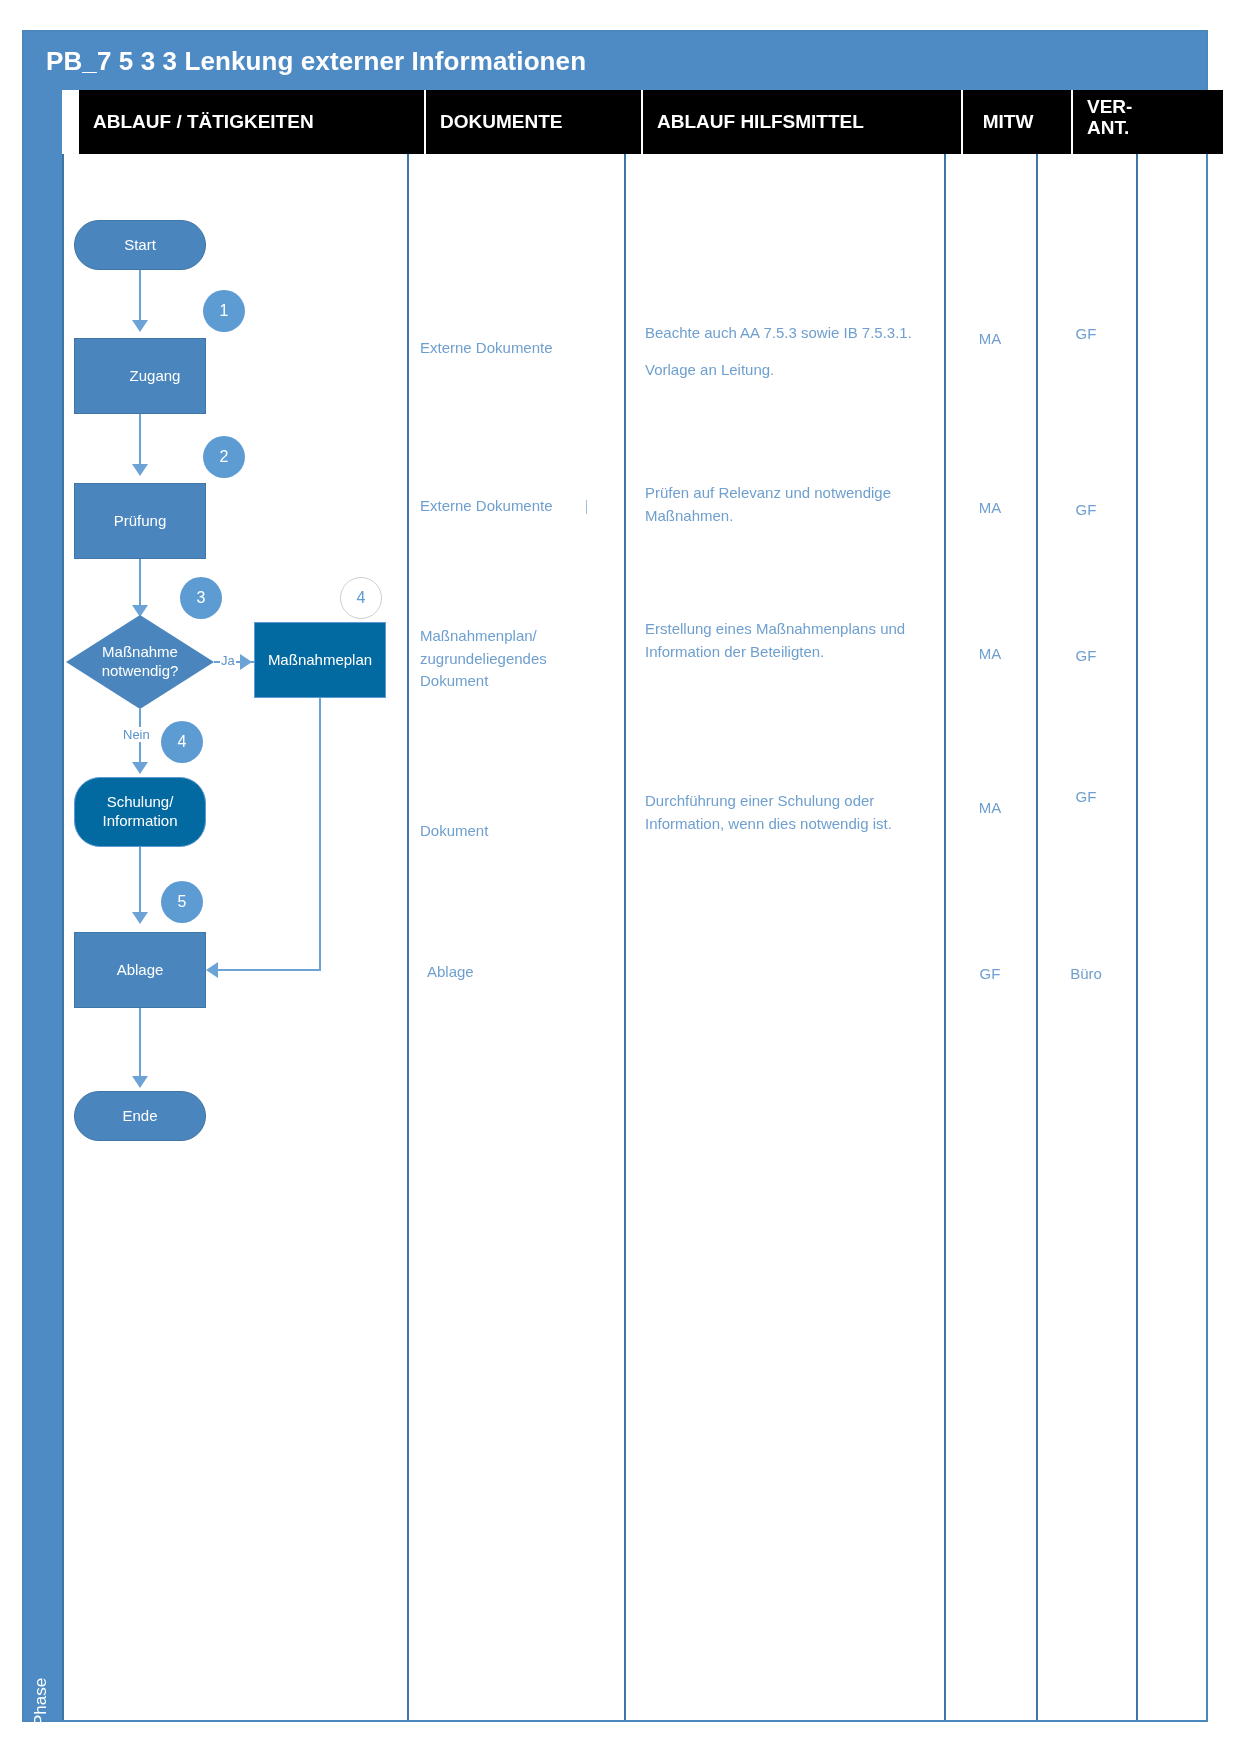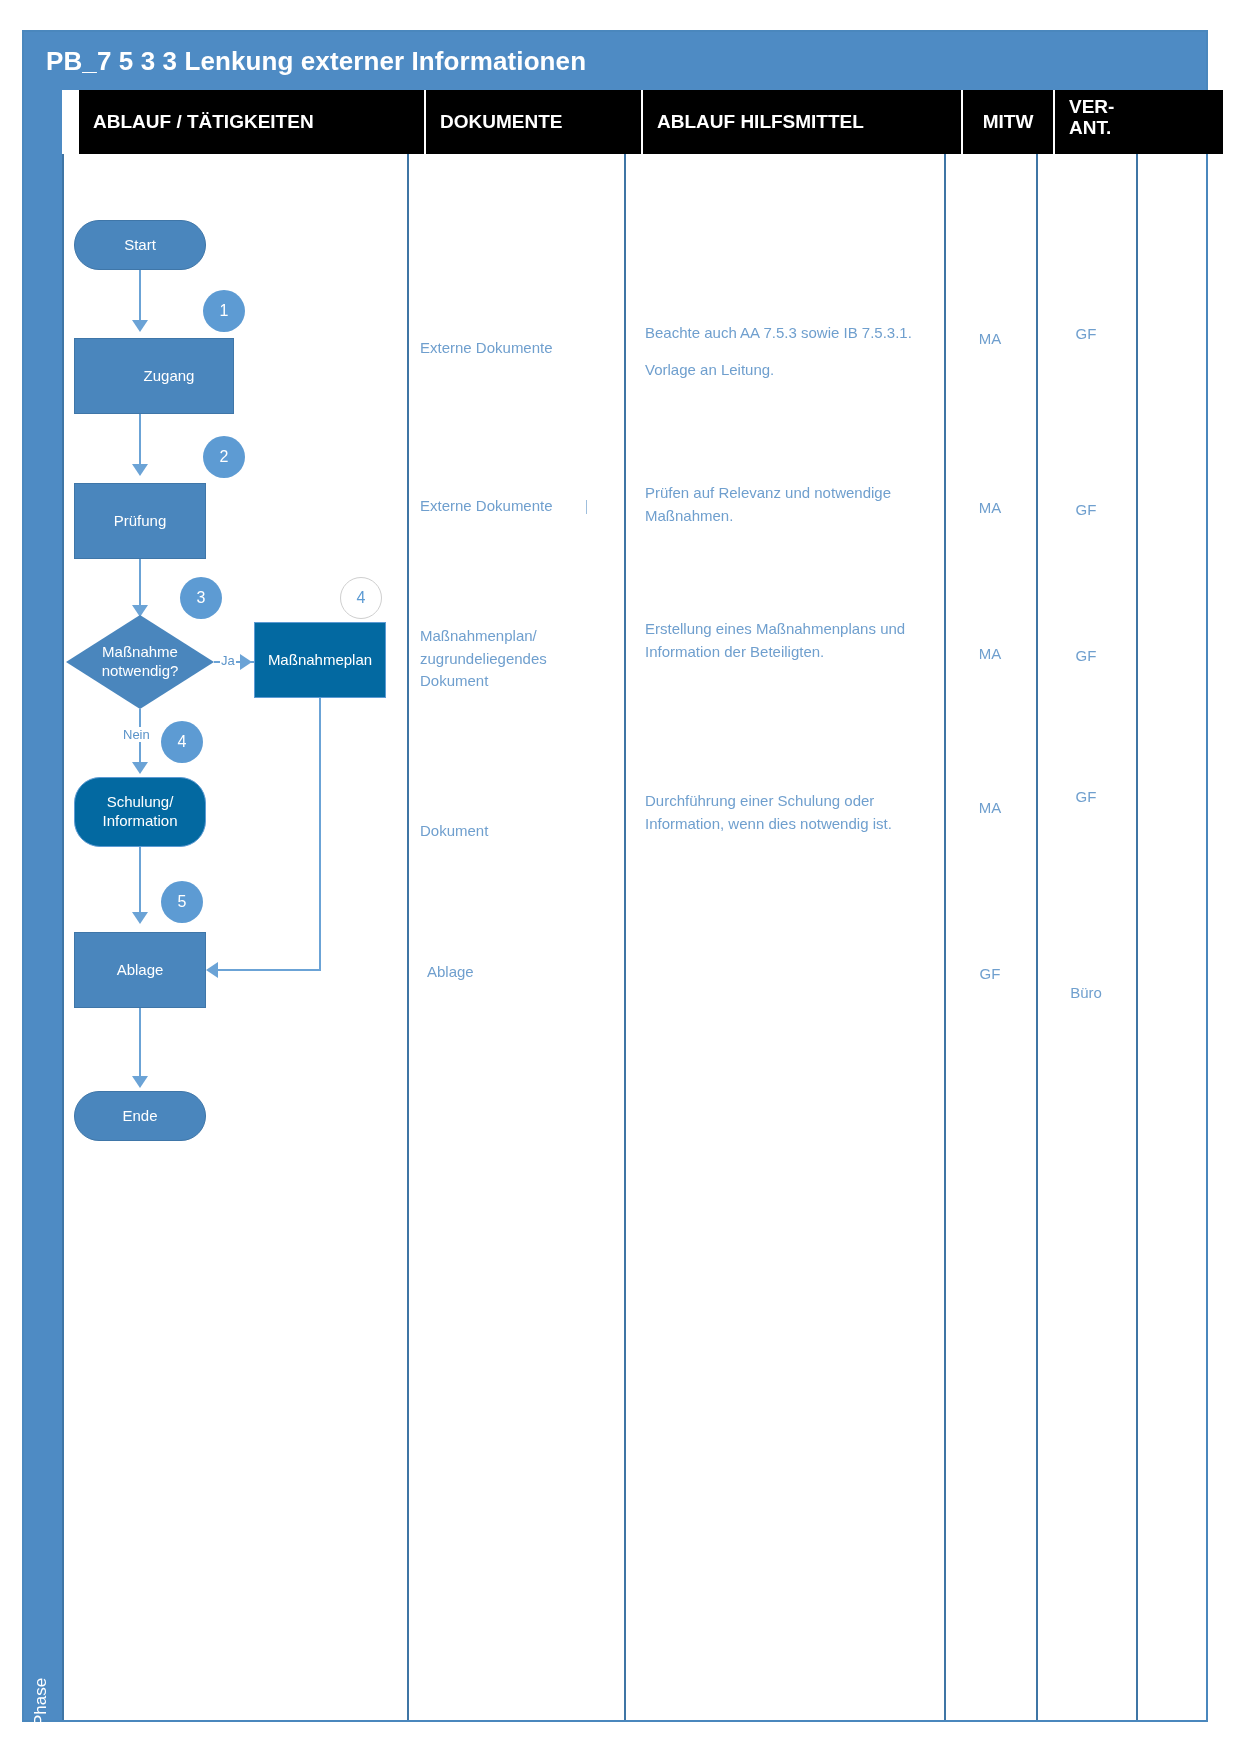--- a/index.html
+++ b/index.html
@@ -77,20 +77,21 @@
     display: flex;
     align-items: center;
     padding-left: 14px;
     border-left: 2px solid #ffffff;
   }
   .hcell:first-child { border-left: none; }
   .hcell.multiline {
     display: block;
     padding-top: 6px;
     line-height: 1.12;
+    margin-left: 18px;
   }
 
   
   .colsep {
     position: absolute;
     top: 154px;
     width: 2px;
     height: 1566px;
     background: #3f75a5;
   }
@@ -248,21 +249,21 @@
   <div class="colsep" style="left:1136px;"></div>
 
   <div class="shape term" style="left:74px; top:220px; width:132px; height:50px;">
     <span>Start</span>
   </div>
 
   <div class="vline" style="left:139px; top:270px; height:52px;"></div>
   <div class="arrow-down" style="left:132px; top:320px;"></div>
   <div class="step-circle" style="left:203px; top:290px;">1</div>
 
-  <div class="shape proc-dark" style="left:74px; top:338px; width:160px; height:76px;padding-left:30px;">
+  <div class="shape proc-dark" style="left:74px; top:338px; width:132px; height:76px;padding-left:30px;">
     <span>Zugang</span>
   </div>
 
   <div class="vline" style="left:139px; top:414px; height:50px;"></div>
   <div class="arrow-down" style="left:132px; top:464px;"></div>
   <div class="step-circle" style="left:203px; top:436px;">2</div>
 
   <div class="shape proc-dark" style="left:74px; top:483px; width:132px; height:76px;">
     <span>Prüfung</span>
   </div>
@@ -356,15 +357,15 @@
   <div class="celltext center" style="left:944px; top:328px; width:92px;">MA</div>
   <div class="celltext center" style="left:944px; top:497px; width:92px;">MA</div>
   <div class="celltext center" style="left:944px; top:643px; width:92px;">MA</div>
   <div class="celltext center" style="left:944px; top:797px; width:92px;">MA</div>
   <div class="celltext center" style="left:944px; top:963px; width:92px;">GF</div>
 
   <div class="celltext center" style="left:1036px; top:323px; width:100px;">GF</div>
   <div class="celltext center" style="left:1036px; top:499px; width:100px;">GF</div>
   <div class="celltext center" style="left:1036px; top:645px; width:100px;">GF</div>
   <div class="celltext center" style="left:1036px; top:786px; width:100px;">GF</div>
-  <div class="celltext center" style="left:1036px; top:963px; width:100px;margin-top:19px;">Büro</div>
+  <div class="celltext center" style="left:1036px; top:963px; width:100px;">Büro</div>
 
 </div>
 
 </body></html>

